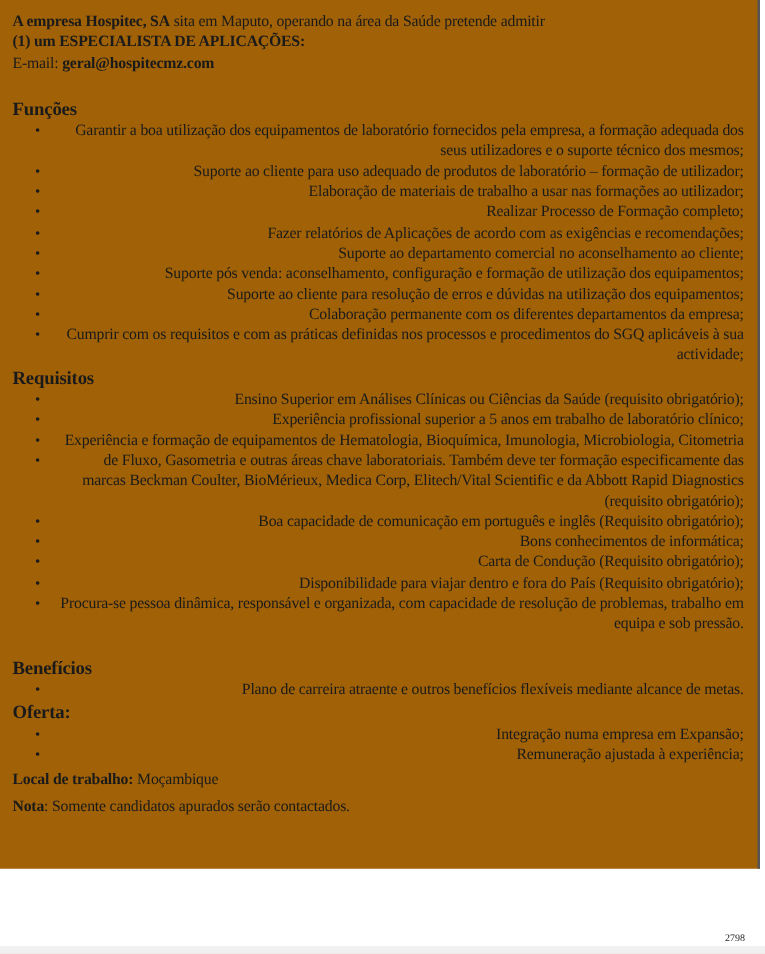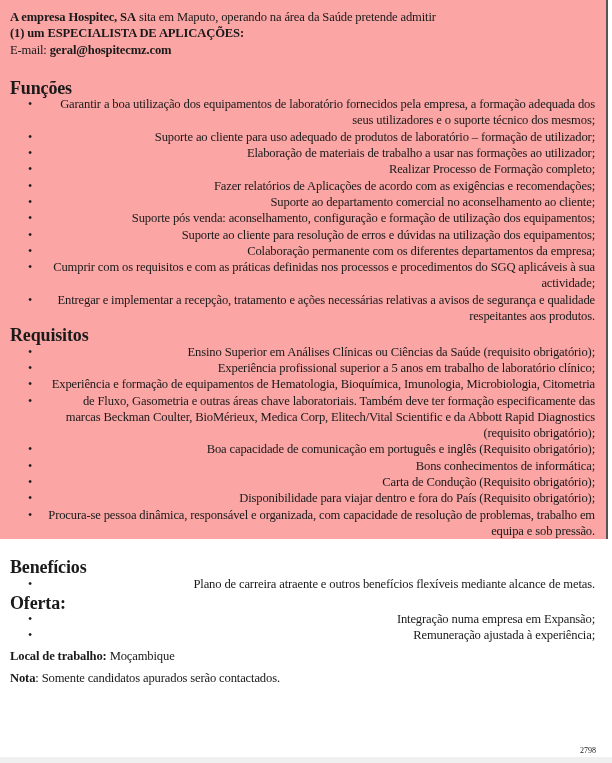--- a/index.html
+++ b/index.html
@@ -2,30 +2,30 @@
 <html><head>
   <meta charset="utf-8">
   <style>
     html, body { margin: 0; padding: 0; }
     body {
       width: 612px; height: 763px; background: #ffffff; overflow: hidden;
       font-family: "Liberation Serif", "DejaVu Serif", serif;
       color: #1a1a1a; position: relative;
     }
     .page {
-      position: absolute; left: 0; top: 0; width: 608px; height: 539px;
+      position: absolute; left: 0; top: 0; width: 608px; height: 695px;
       border-right: 2px solid #555; box-sizing: border-box;
-      background: #fca5a5;
+      background: #a16207;
       text-decoration: underline;
     }
     .bottom-strip { position: absolute; left: 0; top: 757px; width: 612px; height: 6px; background: #f0f0f0; }
     .content { position: absolute; left: 10px; top: 9px; width: 585px; font-size: 12.6px; line-height: 16.3px; letter-spacing: -0.15px; }
     .b { font-weight: bold; }
     .head-line { white-space: nowrap; }
-    h3 { margin: 0; font-size: 18px; font-weight: bold; }
+    h3 { margin: 0; font-size: 15px; font-weight: bold; }
     ul { margin: 0; padding: 0; list-style: none; }
     li { position: relative; padding-left: 37px; text-align: right; }
     li::before { content: "\2022"; position: absolute; left: 18px; top: 0; font-size: 12px; }
     .sec-funcoes { margin-top: 22px; }
     .sec-requisitos { margin-top: 3px; }
     .sec-beneficios { margin-top: 20px; }
     .sec-oferta { margin-top: 3px; }
     .local { margin-top: 4px; }
     .nota { margin-top: 6px; }
     .page-number { position: absolute; left: 580px; top: 746px; font-size: 8px; color: #222; font-family: "Liberation Serif", serif; }
@@ -49,21 +49,20 @@
         <li>Garantir a boa utilização dos equipamentos de laboratório fornecidos pela empresa, a formação adequada dos seus utilizadores e o suporte técnico dos mesmos;</li>
         <li>Suporte ao cliente para uso adequado de produtos de laboratório – formação de utilizador;</li>
         <li>Elaboração de materiais de trabalho a usar nas formações ao utilizador;</li>
         <li>Realizar Processo de Formação completo;</li>
         <li>Fazer relatórios de Aplicações de acordo com as exigências e recomendações;</li>
         <li>Suporte ao departamento comercial no aconselhamento ao cliente;</li>
         <li>Suporte pós venda: aconselhamento, configuração e formação de utilização dos equipamentos;</li>
         <li>Suporte ao cliente para resolução de erros e dúvidas na utilização dos equipamentos;</li>
         <li>Colaboração permanente com os diferentes departamentos da empresa;</li>
         <li>Cumprir com os requisitos e com as práticas definidas nos processos e procedimentos do SGQ aplicáveis à sua actividade;</li>
-        <li>Entregar e implementar a recepção, tratamento e ações necessárias relativas a avisos de segurança e qualidade respeitantes aos produtos.</li>
       </ul>
     </div>
 
     <div class="sec-requisitos">
       <h3>Requisitos</h3>
       <ul>
         <li>Ensino Superior em Análises Clínicas ou Ciências da Saúde (requisito obrigatório);</li>
         <li>Experiência profissional superior a 5 anos em trabalho de laboratório clínico;</li>
         <li>Experiência e formação de equipamentos de Hematologia, Bioquímica, Imunologia, Microbiologia, Citometria</li>
         <li>de Fluxo, Gasometria e outras áreas chave laboratoriais. Também deve ter formação especificamente das marcas Beckman Coulter, BioMérieux, Medica Corp, Elitech/Vital Scientific e da Abbott Rapid Diagnostics (requisito obrigatório);</li>

